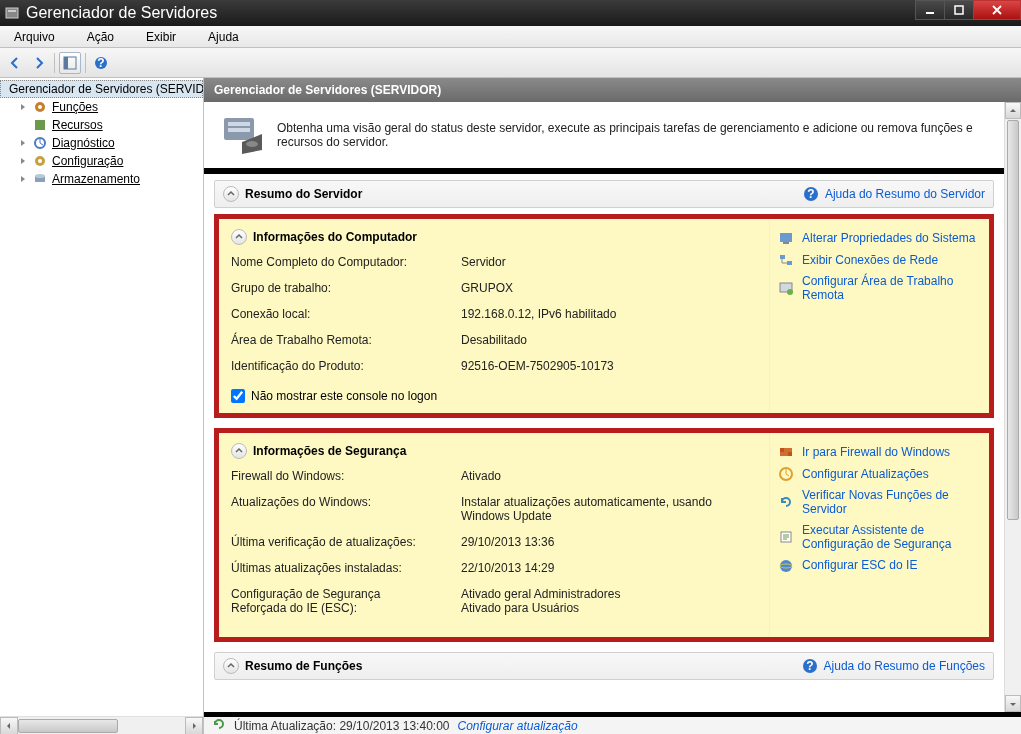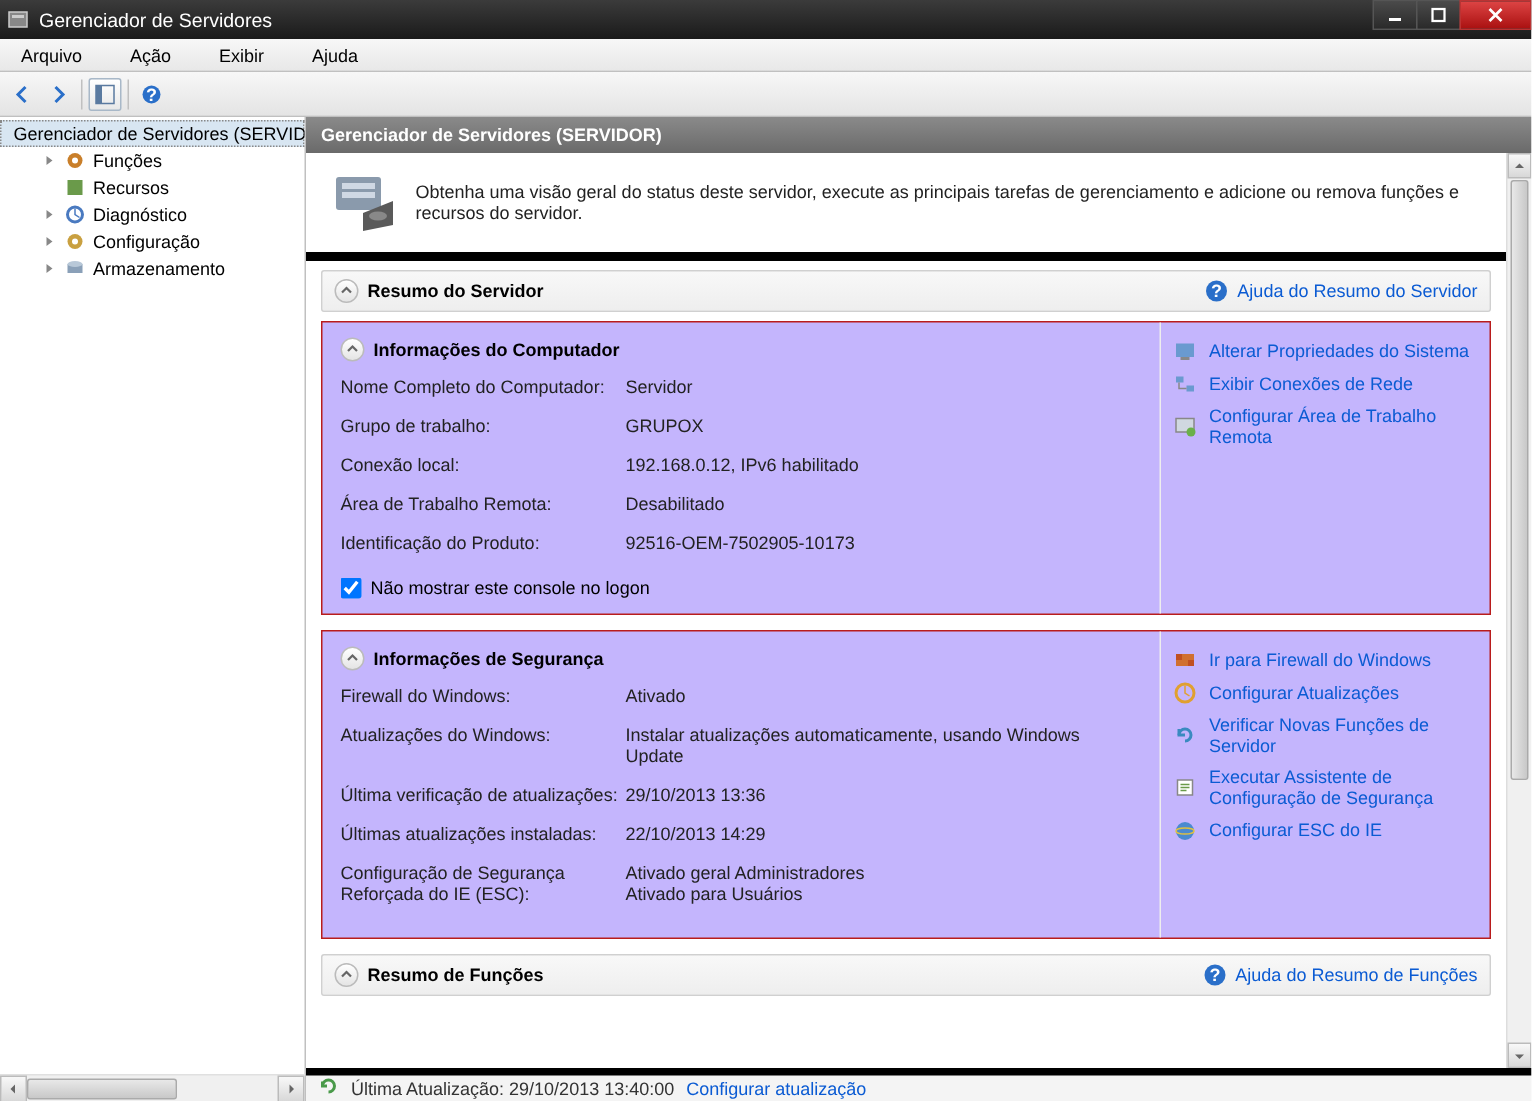--- a/index.html
+++ b/index.html
@@ -1,21 +1,21 @@
 <!DOCTYPE html>
 <html><head>
 <meta charset="utf-8">
 <style>
 * { margin: 0; padding: 0; box-sizing: border-box; font-family: "Segoe UI", Tahoma, sans-serif; font-size: 12px; }
 body { background: #fff; width: 1021px; height: 734px; overflow: hidden; display: flex; flex-direction: column; }
 
 
 .titlebar { background: linear-gradient(#3b3b3b, #1a1a1a); height: 26px; display: flex; align-items: center; color: #fff; padding-left: 4px; }
 .titlebar .icon { width: 16px; height: 16px; margin-right: 6px; }
-.titlebar-title { font-size: 13px; flex: 1; }
+.titlebar-title { font-size: 16px; flex: 1; }
 .win-buttons { display: flex; height: 100%; }
 .win-btn { width: 30px; height: 20px; margin-top: 0; display: flex; align-items: center; justify-content: center; border: 1px solid #555; background: linear-gradient(#4a4a4a,#2a2a2a); margin-left: -1px; }
 .win-btn.close { background: linear-gradient(#d44,#a11); width: 48px; border-color: #b33; }
 .win-btn svg { width: 12px; height: 12px; }
 
 
 .menubar { background: linear-gradient(#f7f7f7,#e8e8e8); height: 22px; display: flex; align-items: center; border-bottom: 1px solid #c0c0c0; padding-left: 6px; gap: 16px; }
 .menu-item { padding: 2px 8px; cursor: default; }
 
 
@@ -25,57 +25,57 @@
 .tool-btn.group { border: 1px solid #a8b8c8; background: linear-gradient(#fff,#e8e8e8); }
 
 
 .main { flex: 1; display: flex; min-height: 0; }
 .sidebar { width: 204px; border-right: 1px solid #c0c0c0; display: flex; flex-direction: column; background: #fff; }
 .tree { flex: 1; overflow: hidden; padding-top: 2px; }
 .tree-item { display: flex; align-items: center; height: 18px; padding-left: 4px; gap: 4px; cursor: default; white-space: nowrap; }
 .tree-item.root { background: #d8e6f2; border: 1px dotted #888; margin: 0; }
 .tree-item .exp { width: 10px; height: 10px; display: inline-flex; align-items: center; justify-content: center; }
 .tree-item .ticon { width: 16px; height: 16px; display: inline-flex; align-items: center; justify-content: center; }
-.tree-item.child { padding-left: 28px; }
+.tree-item.child { padding-left: 18px; text-decoration: underline; }
 .hscroll { height: 18px; border-top: 1px solid #e0e0e0; background: #f0f0f0; position: relative; }
 .hscroll .thumb { position: absolute; left: 18px; top: 2px; height: 14px; width: 100px; background: linear-gradient(#e8e8e8,#c8c8c8); border: 1px solid #aaa; border-radius: 2px; }
 .hscroll .arr { position: absolute; top: 0; width: 18px; height: 18px; display:flex; align-items:center; justify-content:center; background: linear-gradient(#f8f8f8,#d8d8d8); border:1px solid #bbb; }
 .hscroll .arr.l { left:0; } .hscroll .arr.r { right:0; }
 
 
 .content { flex: 1; display: flex; flex-direction: column; min-width: 0; background: #f4f4f4; }
 .content-header { background: linear-gradient(#8a8a8a,#6a6a6a); color: #fff; height: 24px; display: flex; align-items: center; padding-left: 10px; font-weight: bold; }
 .content-body { flex: 1; overflow-y: auto; background: #fff; position: relative; }
 .banner { display: flex; align-items: center; padding: 12px 14px; gap: 9px; border-bottom: 6px solid #000000; }
 .banner .bicon { width: 50px; height: 42px; flex-shrink: 0; }
 .banner-text { font-size: 12px; color: #222; }
 
 .section { margin: 6px 10px; border: 1px solid #d0d0d0; border-radius: 2px; background: linear-gradient(#f8f8f8,#eee); }
 .section-head { height: 26px; display: flex; align-items: center; padding: 0 8px; gap: 6px; }
 .section-title { font-weight: bold; flex: 1; }
 .help-link { color: #0b5bd3; cursor: pointer; display: flex; align-items: center; gap: 6px; }
 .help-link .hicon { width: 16px; height: 16px; }
 
-.subsection { background: #c4b5fd; margin: 0 10px 10px 10px; border: 1px solid #b91c1c; display: flex; }
+.subsection { background: #fef9c3; margin: 0 10px 10px 10px; border: 5px solid #b91c1c; display: flex; }
 .sub-left { flex: 1; padding: 10px 12px; }
 .sub-right { width: 220px; border-left: 1px solid #eee; padding: 8px 6px; }
 .sub-head { display: flex; align-items: center; gap: 6px; font-weight: bold; margin-bottom: 10px; }
-.kv { display: flex; margin-bottom: 12px; }
+.kv { display: flex; margin-bottom: 12px; gap: 40px; }
 .kv .k { width: 190px; color: #222; }
 .kv .v { flex: 1; color: #222; }
 .chk-row { display: flex; align-items: center; gap: 6px; margin-top: 16px; }
 .chk-row input { width: 14px; height: 14px; }
 
 .action-link { display: flex; align-items: center; gap: 8px; color: #0b5bd3; cursor: pointer; padding: 3px 2px; }
 .action-link .aicon { width: 16px; height: 16px; flex-shrink: 0; }
 .action-link span { line-height: 1.2; }
 
 .statusbar { height: 22px; border-top: 5px solid #000000; background: #f4f4f4; display: flex; align-items: center; padding-left: 8px; gap: 8px; }
 .status-text { color: #333; }
-.status-link { color: #0b5bd3; cursor: pointer; }
+.status-link { color: #0b5bd3; cursor: pointer; font-style: italic; }
 
 .vscroll { position: absolute; right: 0; top: 0; bottom: 0; width: 17px; background: #f0f0f0; border-left: 1px solid #ddd; }
 .vscroll .varr { height: 17px; background: linear-gradient(#f8f8f8,#d8d8d8); border: 1px solid #bbb; display:flex; align-items:center; justify-content:center; }
 .vscroll .vthumb { position:absolute; left:2px; right:2px; top:18px; height:400px; background: linear-gradient(90deg,#e8e8e8,#c8c8c8); border:1px solid #aaa; border-radius:2px; }
 .vscroll .varr.bot { position:absolute; bottom:0; left:0; right:0; }
 
 .collapse-btn { width: 16px; height: 16px; border: 1px solid #bbb; border-radius: 8px; background: linear-gradient(#fff,#e4e4e4); display:flex; align-items:center; justify-content:center; }
 </style>
 </head>
 <body>

